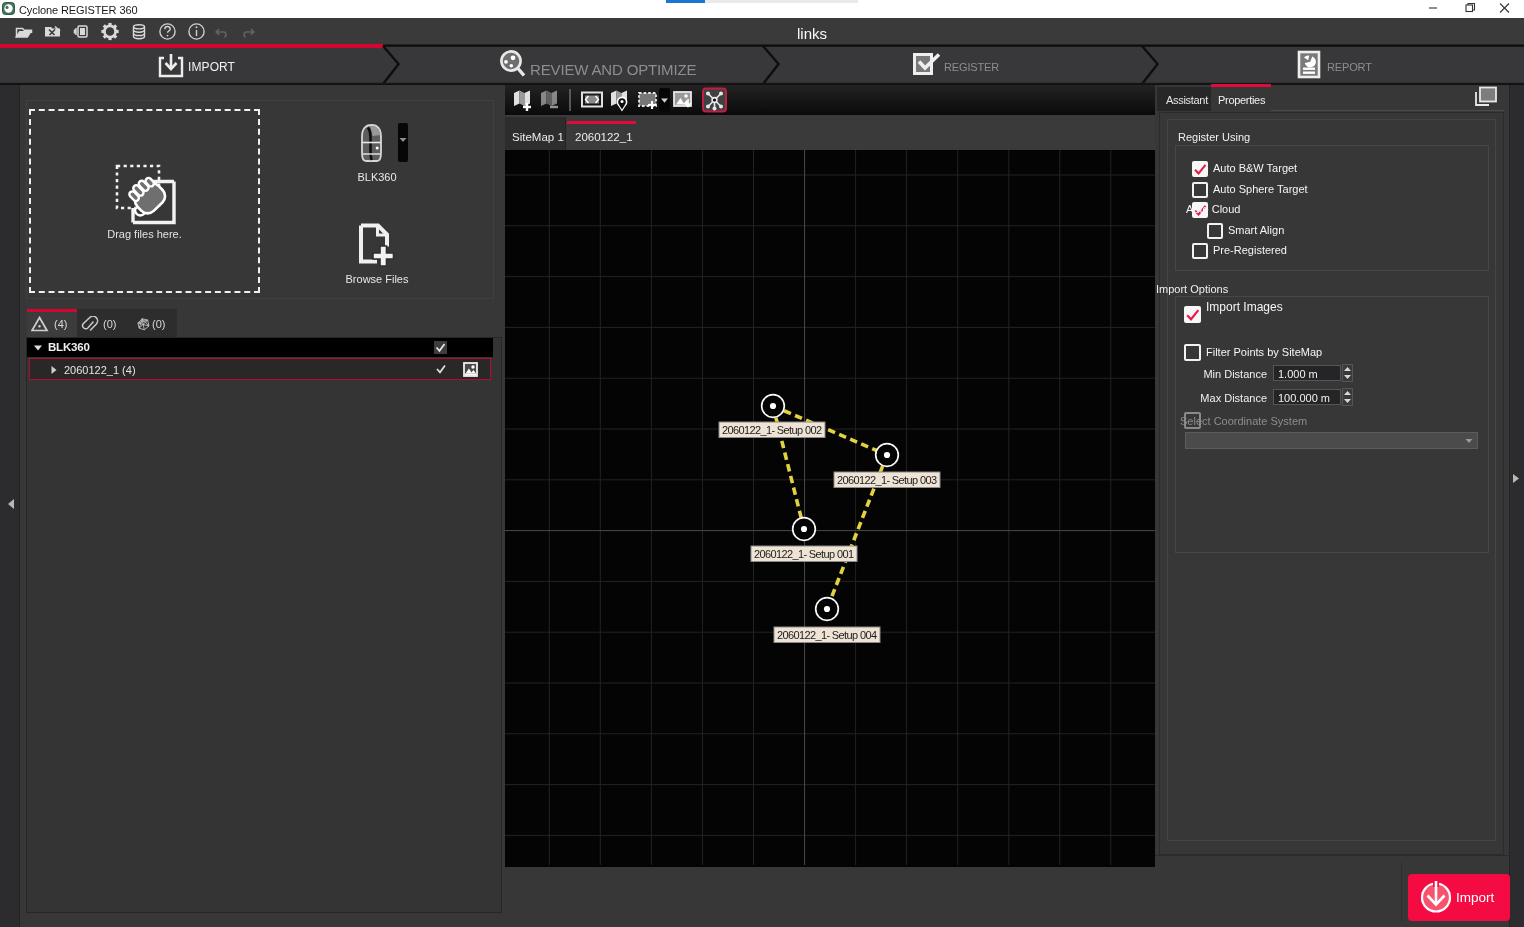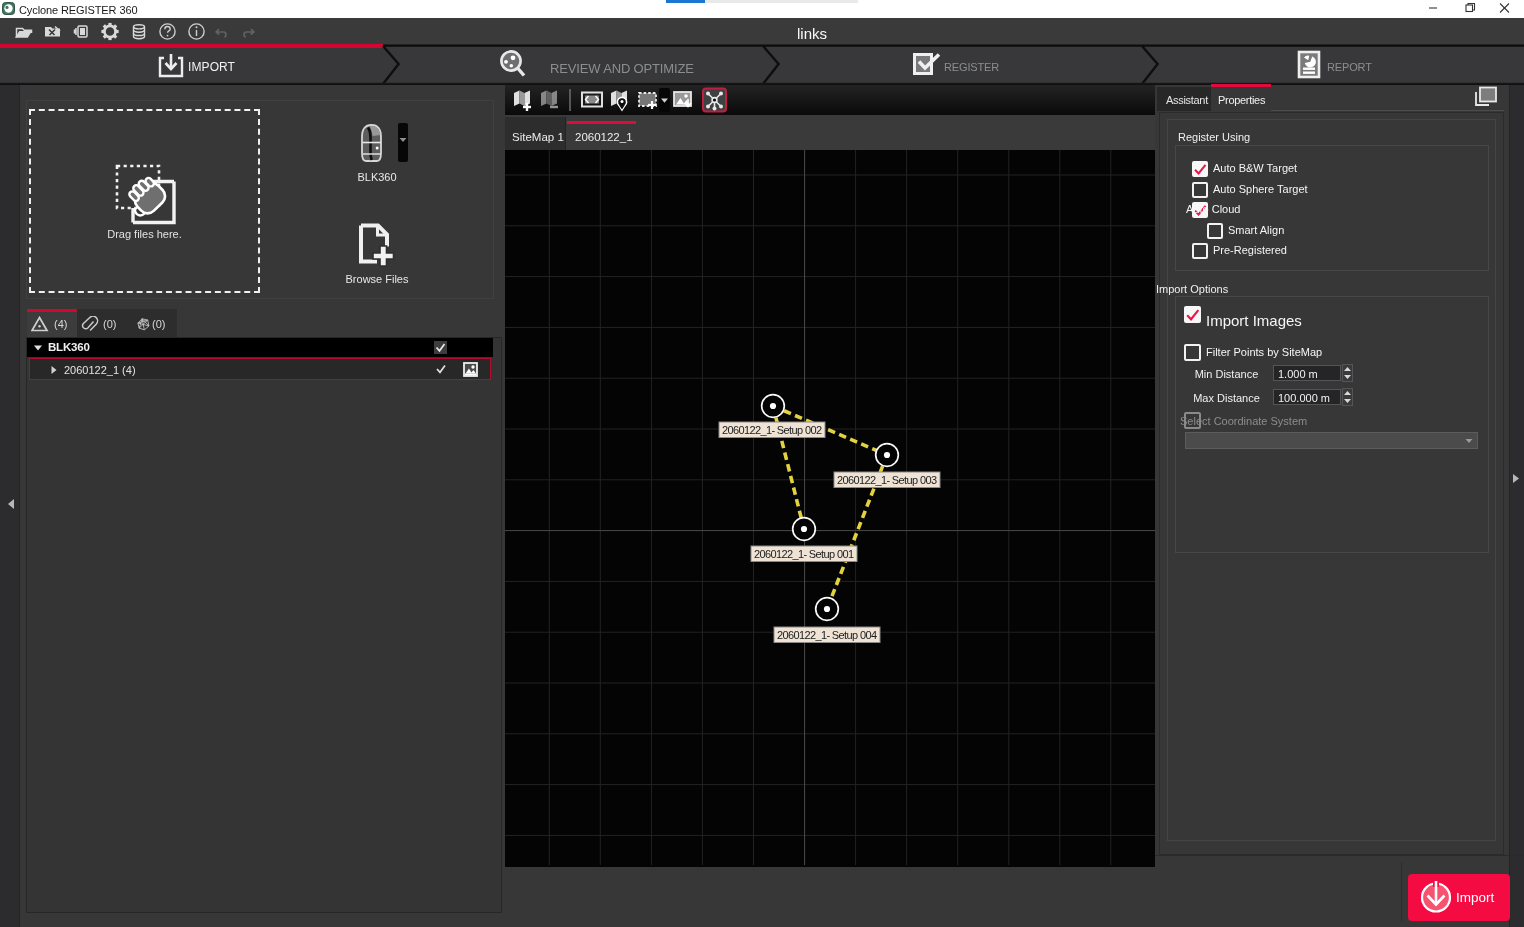--- a/index.html
+++ b/index.html
@@ -118,21 +118,21 @@
  </g>
  <g>
   <rect x="1299" y="8" width="20" height="25" fill="#7a7a7a" stroke="#efefef" stroke-width="2.6"></rect>
   <path d="M1304 13.5 a5.4 5.4 0 0 1 5.2 -1.8 l-1 4.6 z" fill="#fff"></path>
   <path d="M1312.2 12.6 a5.6 5.6 0 1 1 -7.4 6.4 l5.5-1.2 z" fill="#fff"></path>
   <rect x="1303" y="23.5" width="12" height="2.4" fill="#fff"></rect>
   <rect x="1303" y="27.5" width="12" height="2.4" fill="#fff"></rect>
  </g>
 </svg>
 <div class="txt" style="left:188px;top:60px;font-size:12px;color:#f2f2f2;letter-spacing:.1px">IMPORT</div>
-<div class="txt" style="left:550px;top:61px;font-size:13px;color:#8b8e90;letter-spacing:-.15px">REVIEW AND OPTIMIZE</div>
+<div class="txt" style="left:530px;top:61px;font-size:15px;color:#8b8e90;letter-spacing:-.15px">REVIEW AND OPTIMIZE</div>
 <div class="txt" style="left:944px;top:61px;font-size:11px;color:#8b8e90;letter-spacing:-.15px">REGISTER</div>
 <div class="txt" style="left:1327px;top:61px;font-size:11px;color:#8b8e90;letter-spacing:-.15px">REPORT</div>
 
 <div class="abs" style="left:0;top:84px;width:1524px;height:1px;background:#101010"></div>
 <div class="abs" style="left:0;top:85px;width:20px;height:842px;background:#2c2c2e;border-right:1px solid #242424"></div>
 <svg class="abs" style="left:6px;top:498px" width="10" height="12" viewBox="0 0 10 12">
  <path d="M8 1 L2 6 L8 11 Z" fill="#b8b8b8"></path>
 </svg>
 <div class="abs" style="left:21px;top:85px;width:484px;height:842px;background:#373737"></div>
 <div class="abs" style="left:26px;top:100px;width:468px;height:199px;border:1px solid #3f4040"></div>
@@ -369,32 +369,32 @@
     </svg>
     <div class="txt" style="left:1186px;top:203.0px;font-size:11px;color:#f5f5f5">Auto Cloud</div>
     <div class="abs" style="left:1206.5px;top:222.5px;width:16px;height:16px;border:2px solid #f2f2f2;border-radius:2px"></div>
     <div class="txt" style="left:1228px;top:223.5px;font-size:11px;color:#f5f5f5">Smart Align</div>
     <div class="abs" style="left:1191.5px;top:243.0px;width:16px;height:16px;border:2px solid #f2f2f2;border-radius:2px"></div>
     <div class="txt" style="left:1213px;top:244.0px;font-size:11px;color:#f5f5f5">Pre-Registered</div>
     <div class="abs" style="left:1183.5px;top:306px;width:17px;height:17px;background:#f7f7f7;border-radius:2px"></div>
     <svg class="abs" style="left:1183.5px;top:306px" width="17" height="17" viewBox="0 0 16 16">
       <path d="M3 8.2 L6.6 12 L13.5 3.4" fill="none" stroke="#e8174a" stroke-width="2" transform="translate(0,0.5)"></path>
     </svg>
-    <div class="txt" style="left:1206px;top:312px;font-size:15px;color:#f5f5f5">Import Images</div>
+    <div class="txt" style="left:1206px;top:300px;font-size:12px;color:#f5f5f5">Import Images</div>
     <div class="abs" style="left:1183.5px;top:343.5px;width:17px;height:17px;border:2px solid #f2f2f2;border-radius:2px"></div>
     <div class="txt" style="left:1206px;top:345.5px;font-size:11px;color:#f5f5f5">Filter Points by SiteMap</div>
-<div class="txt" style="left:1186px;top:368px;width:81px;text-align:center;font-size:11px;color:#f0f0f0">Min Distance</div>
+<div class="txt" style="left:1186px;top:368px;width:81px;text-align:right;font-size:11px;color:#f0f0f0">Min Distance</div>
 <div class="abs" style="left:1273px;top:364.5px;width:68px;height:16px;background:#252527;border:1px solid #555"></div>
 <div class="txt" style="left:1278px;top:368px;font-size:11px;color:#f2f2f2">1.000 m</div>
 <div class="abs" style="left:1342px;top:363.5px;width:11px;height:18px;background:#3a3a3c;border:1px solid #555"></div>
     <svg class="abs" style="left:1342px;top:363.5px" width="11" height="18" viewBox="0 0 11 18">
       <path d="M2 7 L5.5 3 L9 7 Z" fill="#d8d8d8"></path>
       <path d="M2 11 L5.5 15 L9 11 Z" fill="#d8d8d8"></path>
     </svg>
-<div class="txt" style="left:1186px;top:391.5px;width:81px;text-align:center;font-size:11px;color:#f0f0f0">Max Distance</div>
+<div class="txt" style="left:1186px;top:391.5px;width:81px;text-align:right;font-size:11px;color:#f0f0f0">Max Distance</div>
 <div class="abs" style="left:1273px;top:388.5px;width:68px;height:16px;background:#252527;border:1px solid #555"></div>
 <div class="txt" style="left:1278px;top:392px;font-size:11px;color:#f2f2f2">100.000 m</div>
 <div class="abs" style="left:1342px;top:387.5px;width:11px;height:18px;background:#3a3a3c;border:1px solid #555"></div>
     <svg class="abs" style="left:1342px;top:387.5px" width="11" height="18" viewBox="0 0 11 18">
       <path d="M2 7 L5.5 3 L9 7 Z" fill="#d8d8d8"></path>
       <path d="M2 11 L5.5 15 L9 11 Z" fill="#d8d8d8"></path>
     </svg>
     <div class="abs" style="left:1183.5px;top:411.5px;width:17px;height:17px;border:2px solid #8a8a8a;border-radius:2px"></div>
 <div class="txt" style="left:1180px;top:414.5px;font-size:11px;color:#8d8d8d">Select Coordinate System</div>
 <div class="abs" style="left:1185px;top:432px;width:293px;height:17px;background:#4b4b4b;border:1px solid #5c5c5c"></div>

